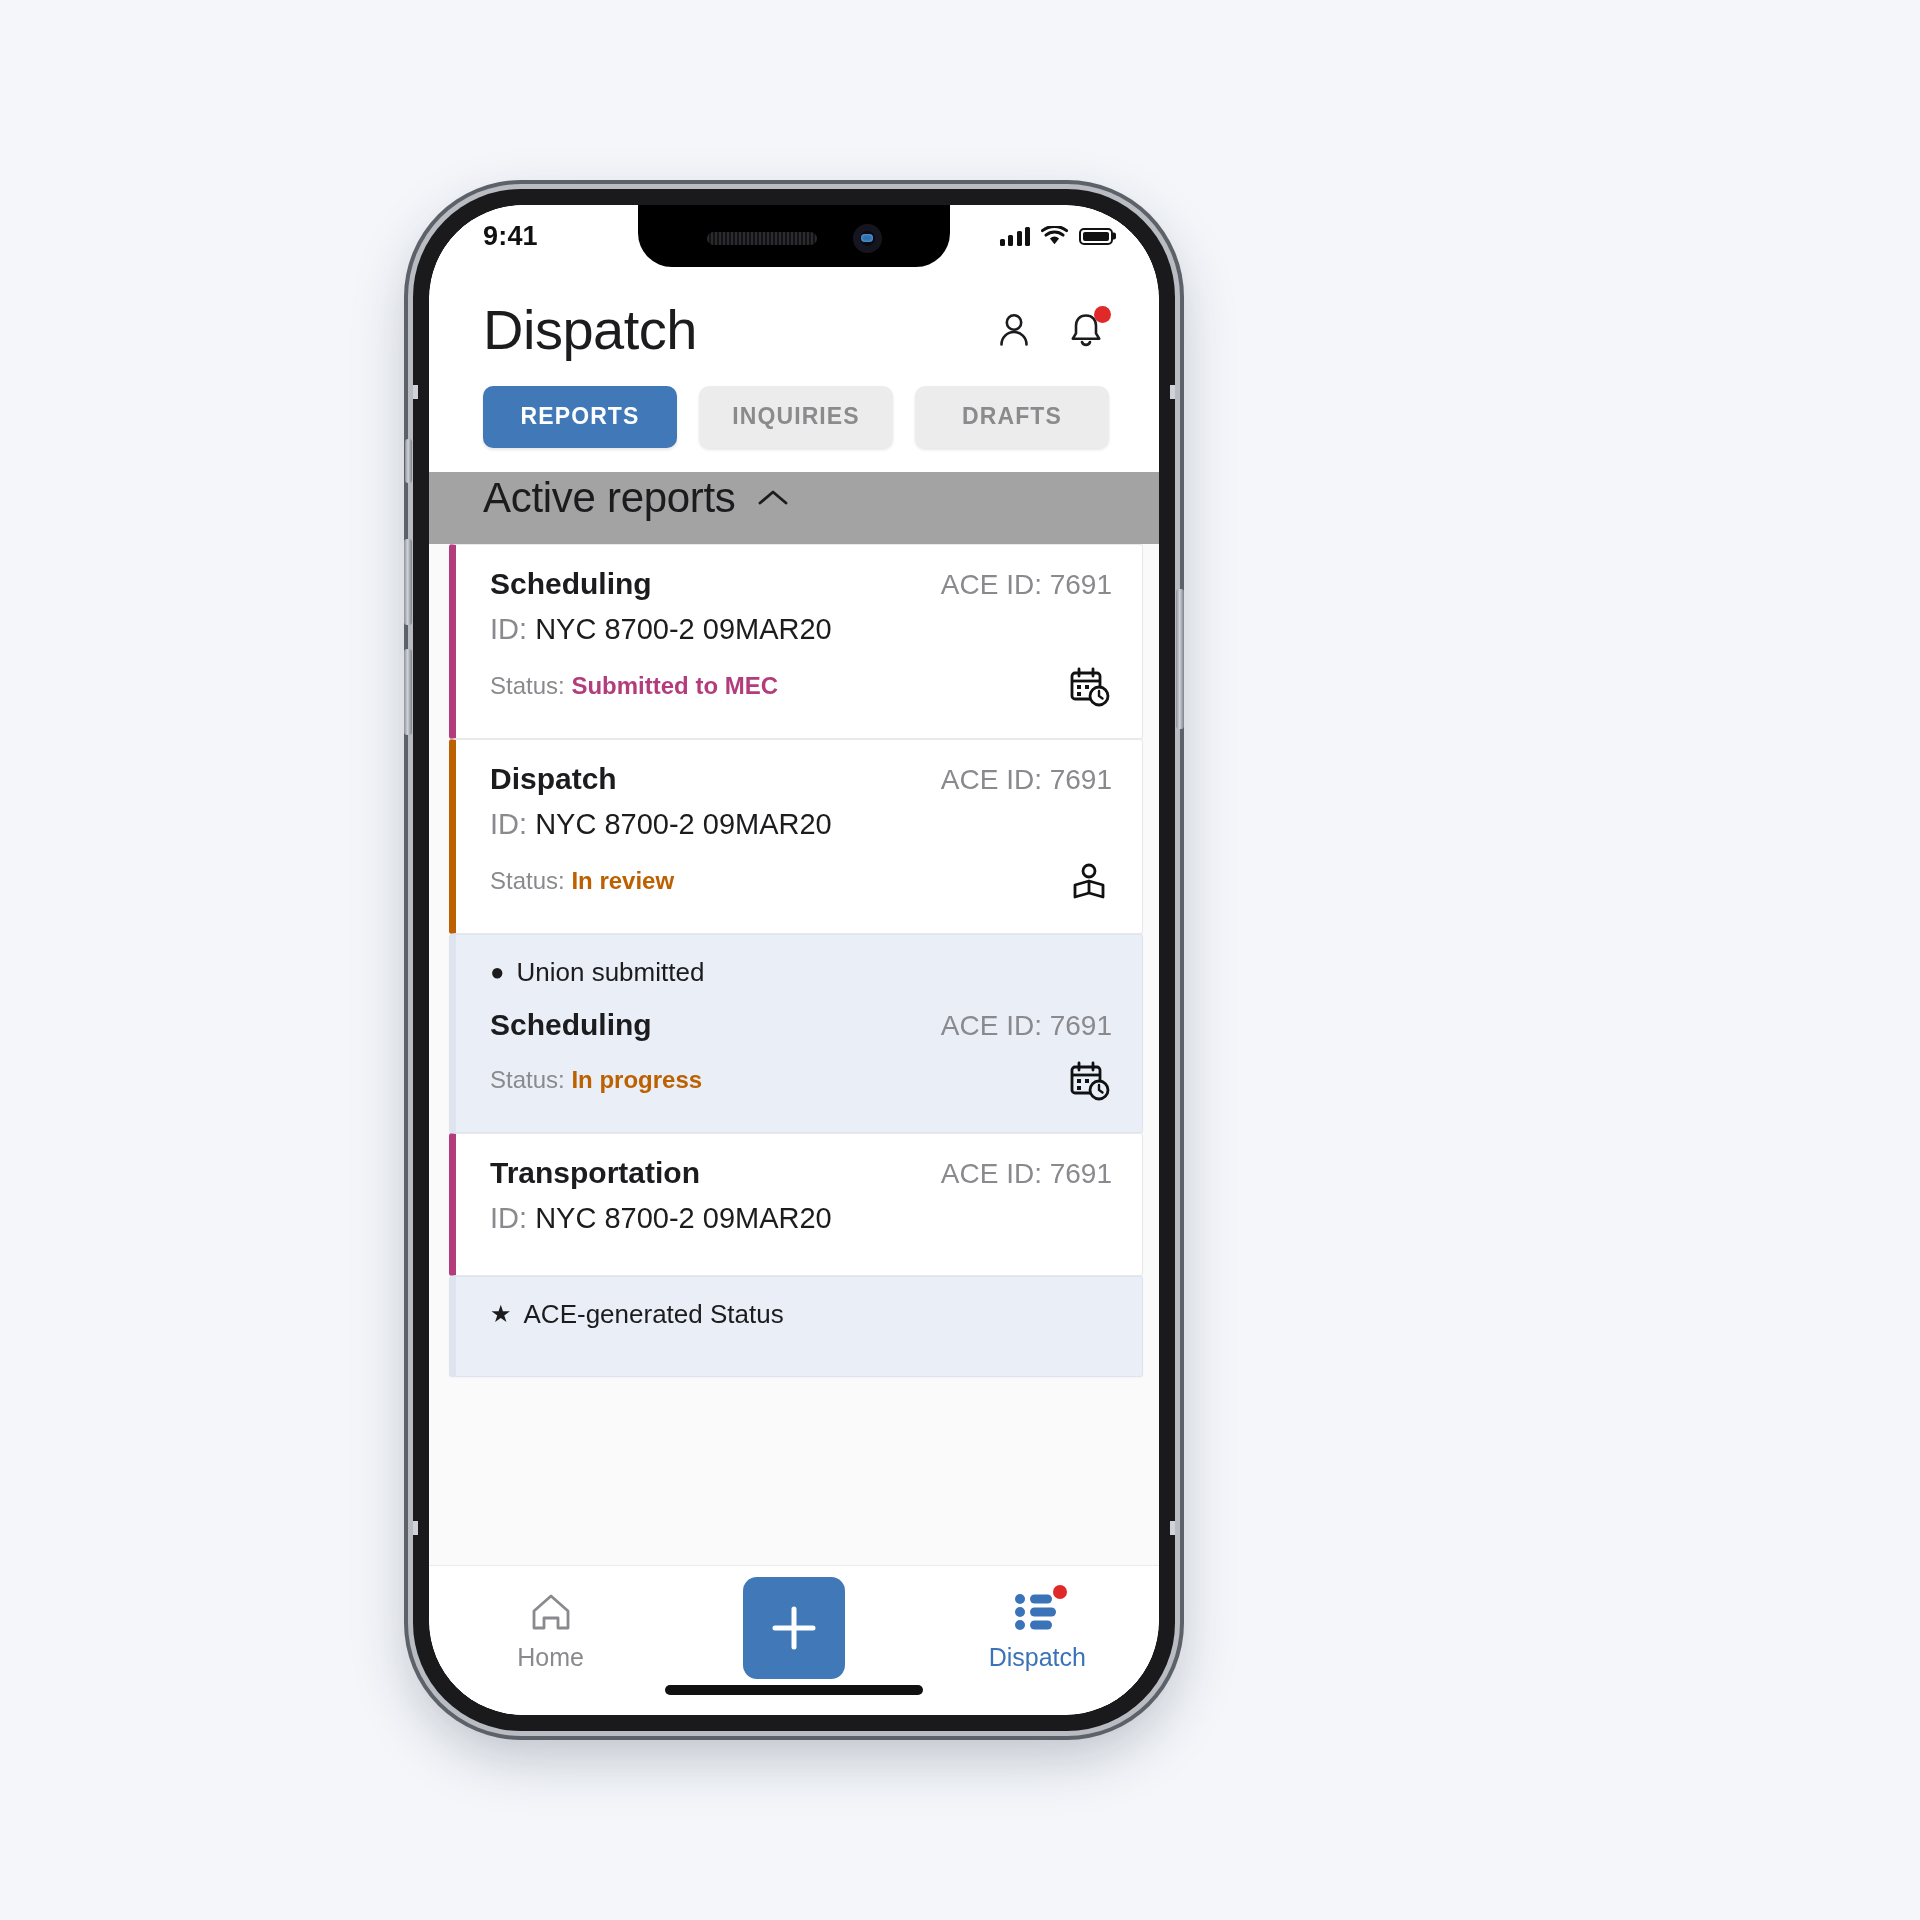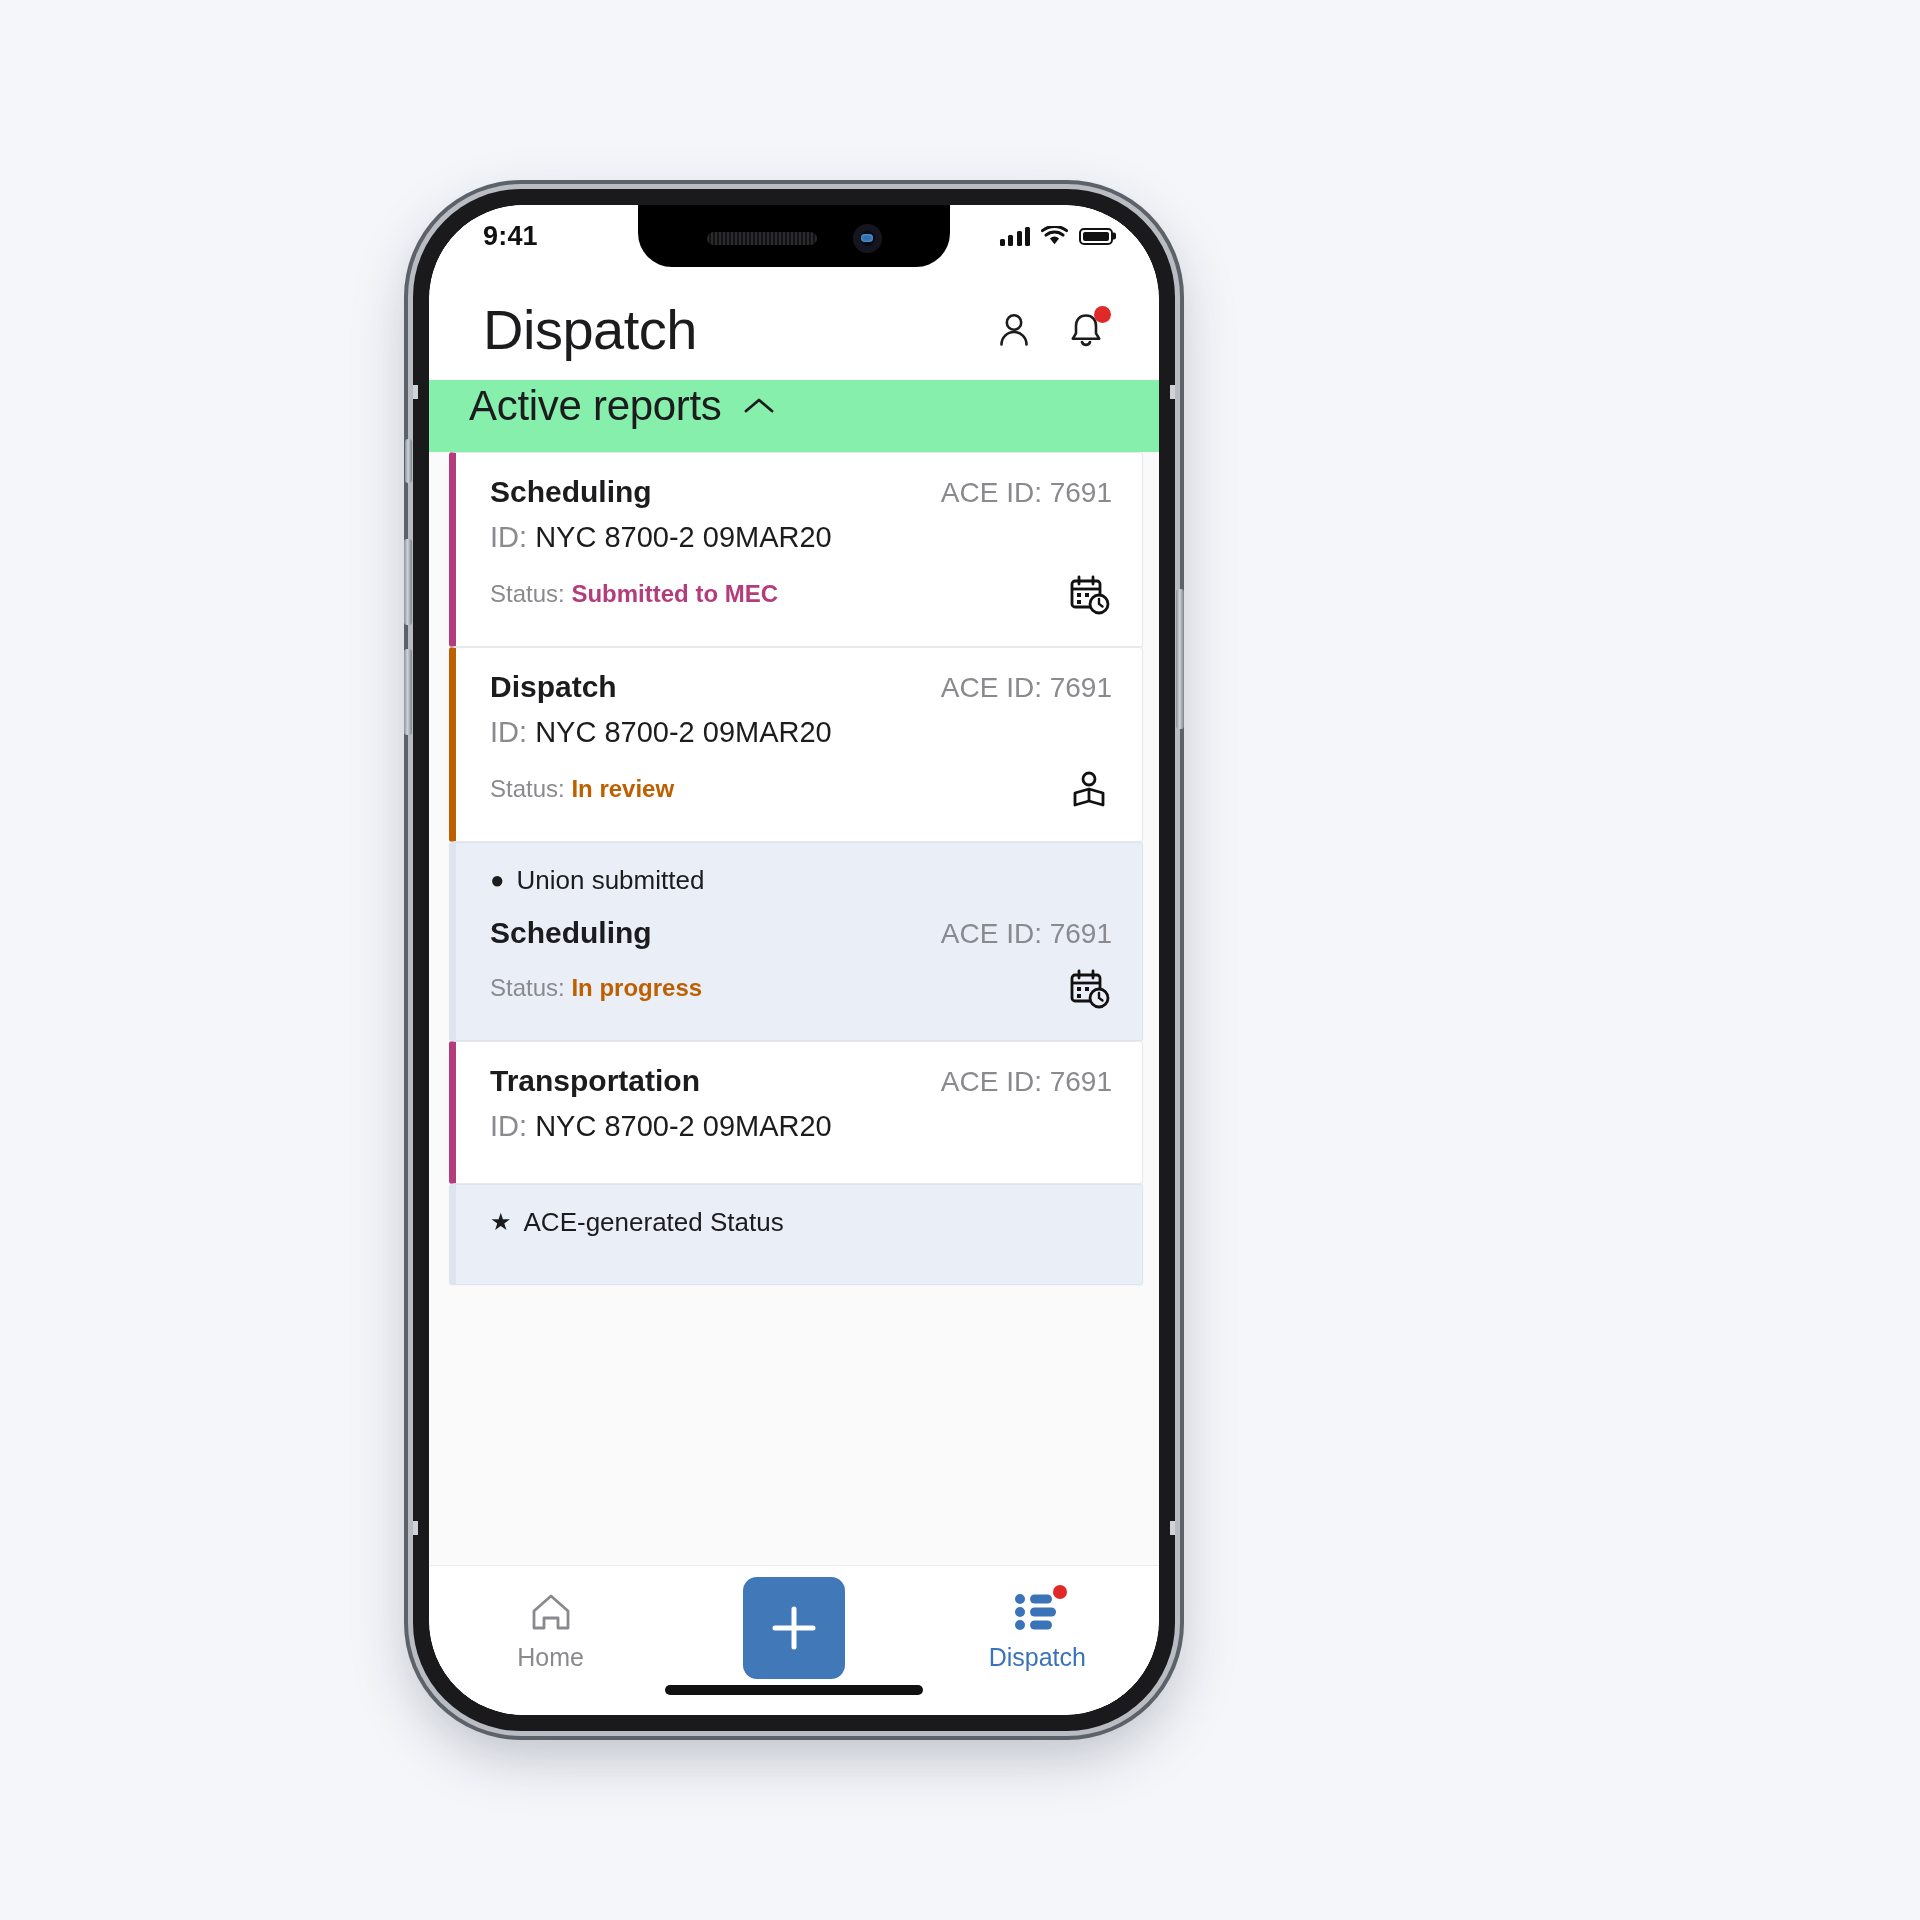--- a/index.html
+++ b/index.html
@@ -157,22 +157,22 @@
     font-size: 23px; font-weight: 700; letter-spacing: 1.1px;
     display: flex; align-items: center; justify-content: center;
     box-shadow: 0 2px 3px rgba(0,0,0,.10);
   }
   .tab.active { background: #4179b8; color: #fff; }
 
   
   .section-head {
     flex: 0 0 auto;
     display: flex; align-items: center; gap: 20px;
-    padding: 2px 54px 22px 40px;
-    background: #86efac;
+    padding: 2px 54px 22px 54px;
+    background: #a3a3a3;
   }
   .section-title { font-size: 42px; color: #1c1c1e; font-weight: 400; letter-spacing: -.3px; }
 
   
   .list {
     flex: 1 1 auto;
     background: #fafafa;
     padding: 0 16px 0 20px;
     overflow: hidden;
     display: flex; flex-direction: column; 
@@ -304,20 +304,25 @@
             <div class="icon-btn">
               <svg width="42" height="42" viewBox="0 0 42 42">
                 <path d="M21 6.5 c-6.2 0 -10 4.2 -10 10.2 v7.6 l-3.2 5.4 h26.4 l-3.2 -5.4 v-7.6 c0 -6 -3.8 -10.2 -10 -10.2 z" stroke="#1c1c1e" stroke-width="2.6" fill="none" stroke-linejoin="round"></path>
                 <path d="M17 33 a4.2 4.2 0 0 0 8 0" stroke="#1c1c1e" stroke-width="2.6" fill="none" stroke-linecap="round"></path>
               </svg>
               <span class="dot-badge"></span>
             </div>
           </div>
         </div>
 
+        <div class="tabs">
+          <div class="tab active">REPORTS</div>
+          <div class="tab">INQUIRIES</div>
+          <div class="tab">DRAFTS</div>
+        </div>
 
         <div class="section-head">
           <span class="section-title">Active reports</span>
           <svg width="34" height="22" viewBox="0 0 34 22">
             <path d="M4 16 L17 5 L30 16" stroke="#1c1c1e" stroke-width="2.8" fill="none" stroke-linecap="round" stroke-linejoin="round"></path>
           </svg>
         </div>
 
         <div class="list">
 

